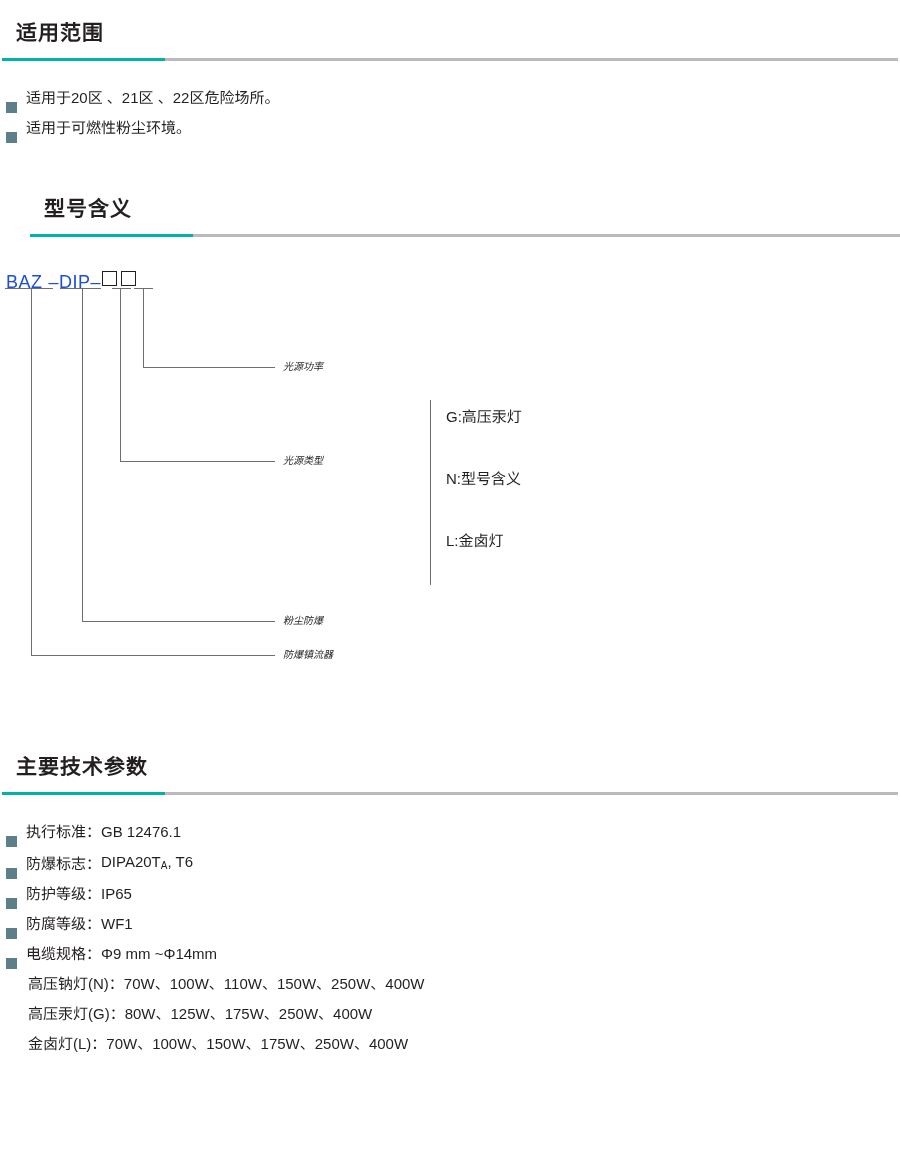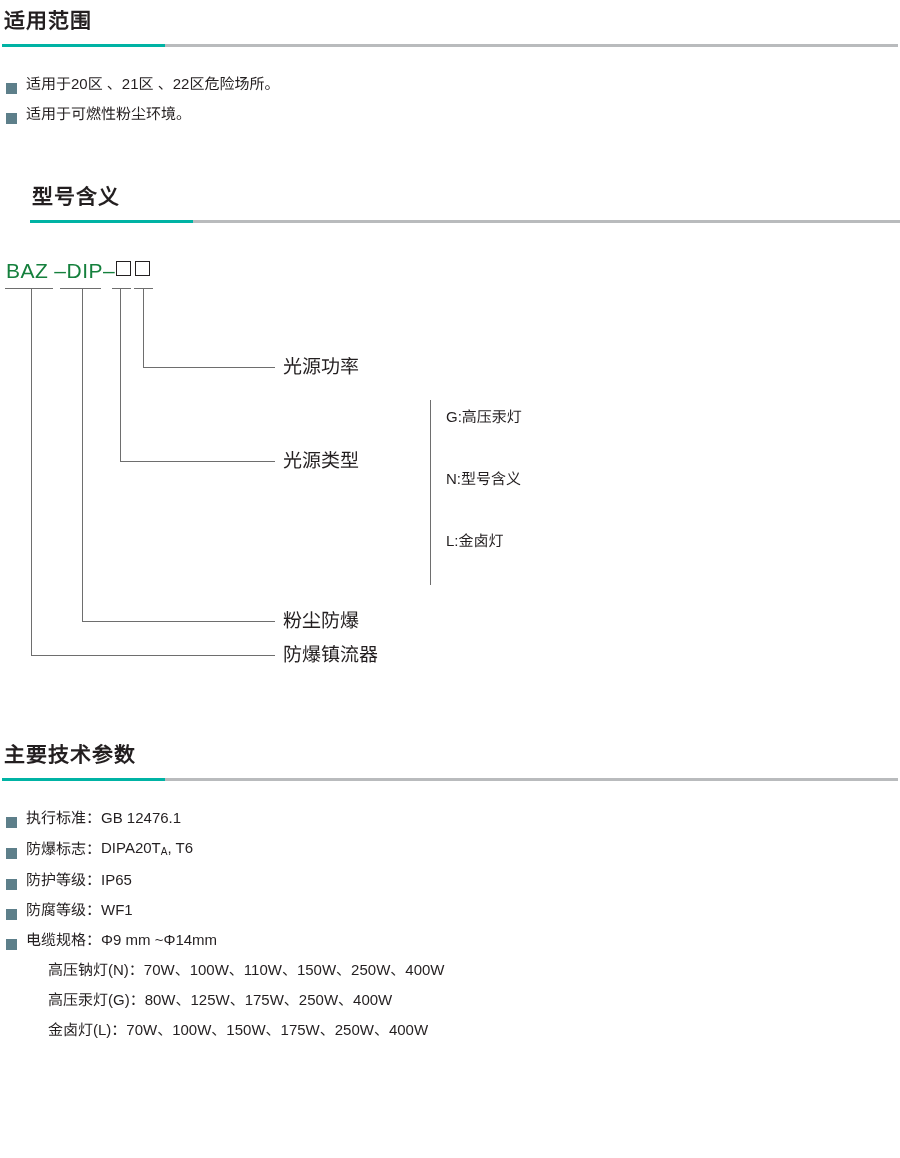--- a/index.html
+++ b/index.html
@@ -17,21 +17,21 @@
   .page{position:relative;width:900px;height:1158px;}
 
   
   .section{position:absolute;left:0;width:900px;}
   .sec-title{
     font-size:21px;
     font-weight:bold;
     letter-spacing:1px;
     color:#231f20;
     line-height:26px;
-    margin:0;
+    margin:12px;
     padding:0 0 0 4px;
   }
   .rule{
     position:relative;
     height:3px;
     width:896px;
     margin-left:2px;
     background:#b9bbbd;
     margin-top:10px;
   }
@@ -40,73 +40,74 @@
     left:0;top:0;
     height:3px;
     width:163px;
     background:#00b3a4;
   }
 
   
   .bullet-list{margin:0;padding:0;list-style:none;}
   .bullet-item{
     display:flex;
-    align-items:center;
+    align-items:flex-end;
     font-size:15px;
     line-height:30px;
     color:#231f20;
     padding-left:6px;
   }
   .bullet-sq{
     width:11px;height:11px;
     background:#5d7f8a;
     margin-top:9px;
     margin-right:9px;
     flex:0 0 auto;
   }
   .bullet-text{white-space:nowrap;}
   .bullet-text sub{font-size:10px;vertical-align:baseline;position:relative;bottom:-2px;}
 
   
   .sub-line{
     font-size:15px;
     line-height:30px;
     color:#231f20;
-    padding-left:48px;
+    padding-left:28px;
     white-space:nowrap;
   }
 
   
   .diagram{position:absolute;left:0;top:255px;width:900px;height:430px;}
   .model-code{
     position:absolute;
-    left:6px; top:4px;
-    font-size:21px;
+    left:6px; top:16px;
+    font-size:18px;
     letter-spacing:0.5px;
-    color:#15803d;
+    color:#1d4ed8;
     white-space:nowrap;
     font-family:"Liberation Sans","DejaVu Sans",sans-serif;
   }
   .model-code .box{
     display:inline-block;
     width:13px;height:13px;
     border:1.4px solid #231f20;
     vertical-align:2px;
     margin:0 3px 0 1px;
   }
   .ln{position:absolute;background:#6e6e6e;}
   .ln.h{height:1.4px;}
   .ln.v{width:1.4px;}
 
   .dlabel{
     position:absolute;
-    font-size:19px;
+    font-size:10px;
     color:#231f20;
     white-space:nowrap;
     line-height:18px;
+    font-style:italic;
   }
   .blabel{
     position:absolute;
     font-size:15px;
     color:#231f20;
     white-space:nowrap;
     line-height:18px;
   }
   .bracket{position:absolute;width:1.4px;background:#6e6e6e;}
 </style>

